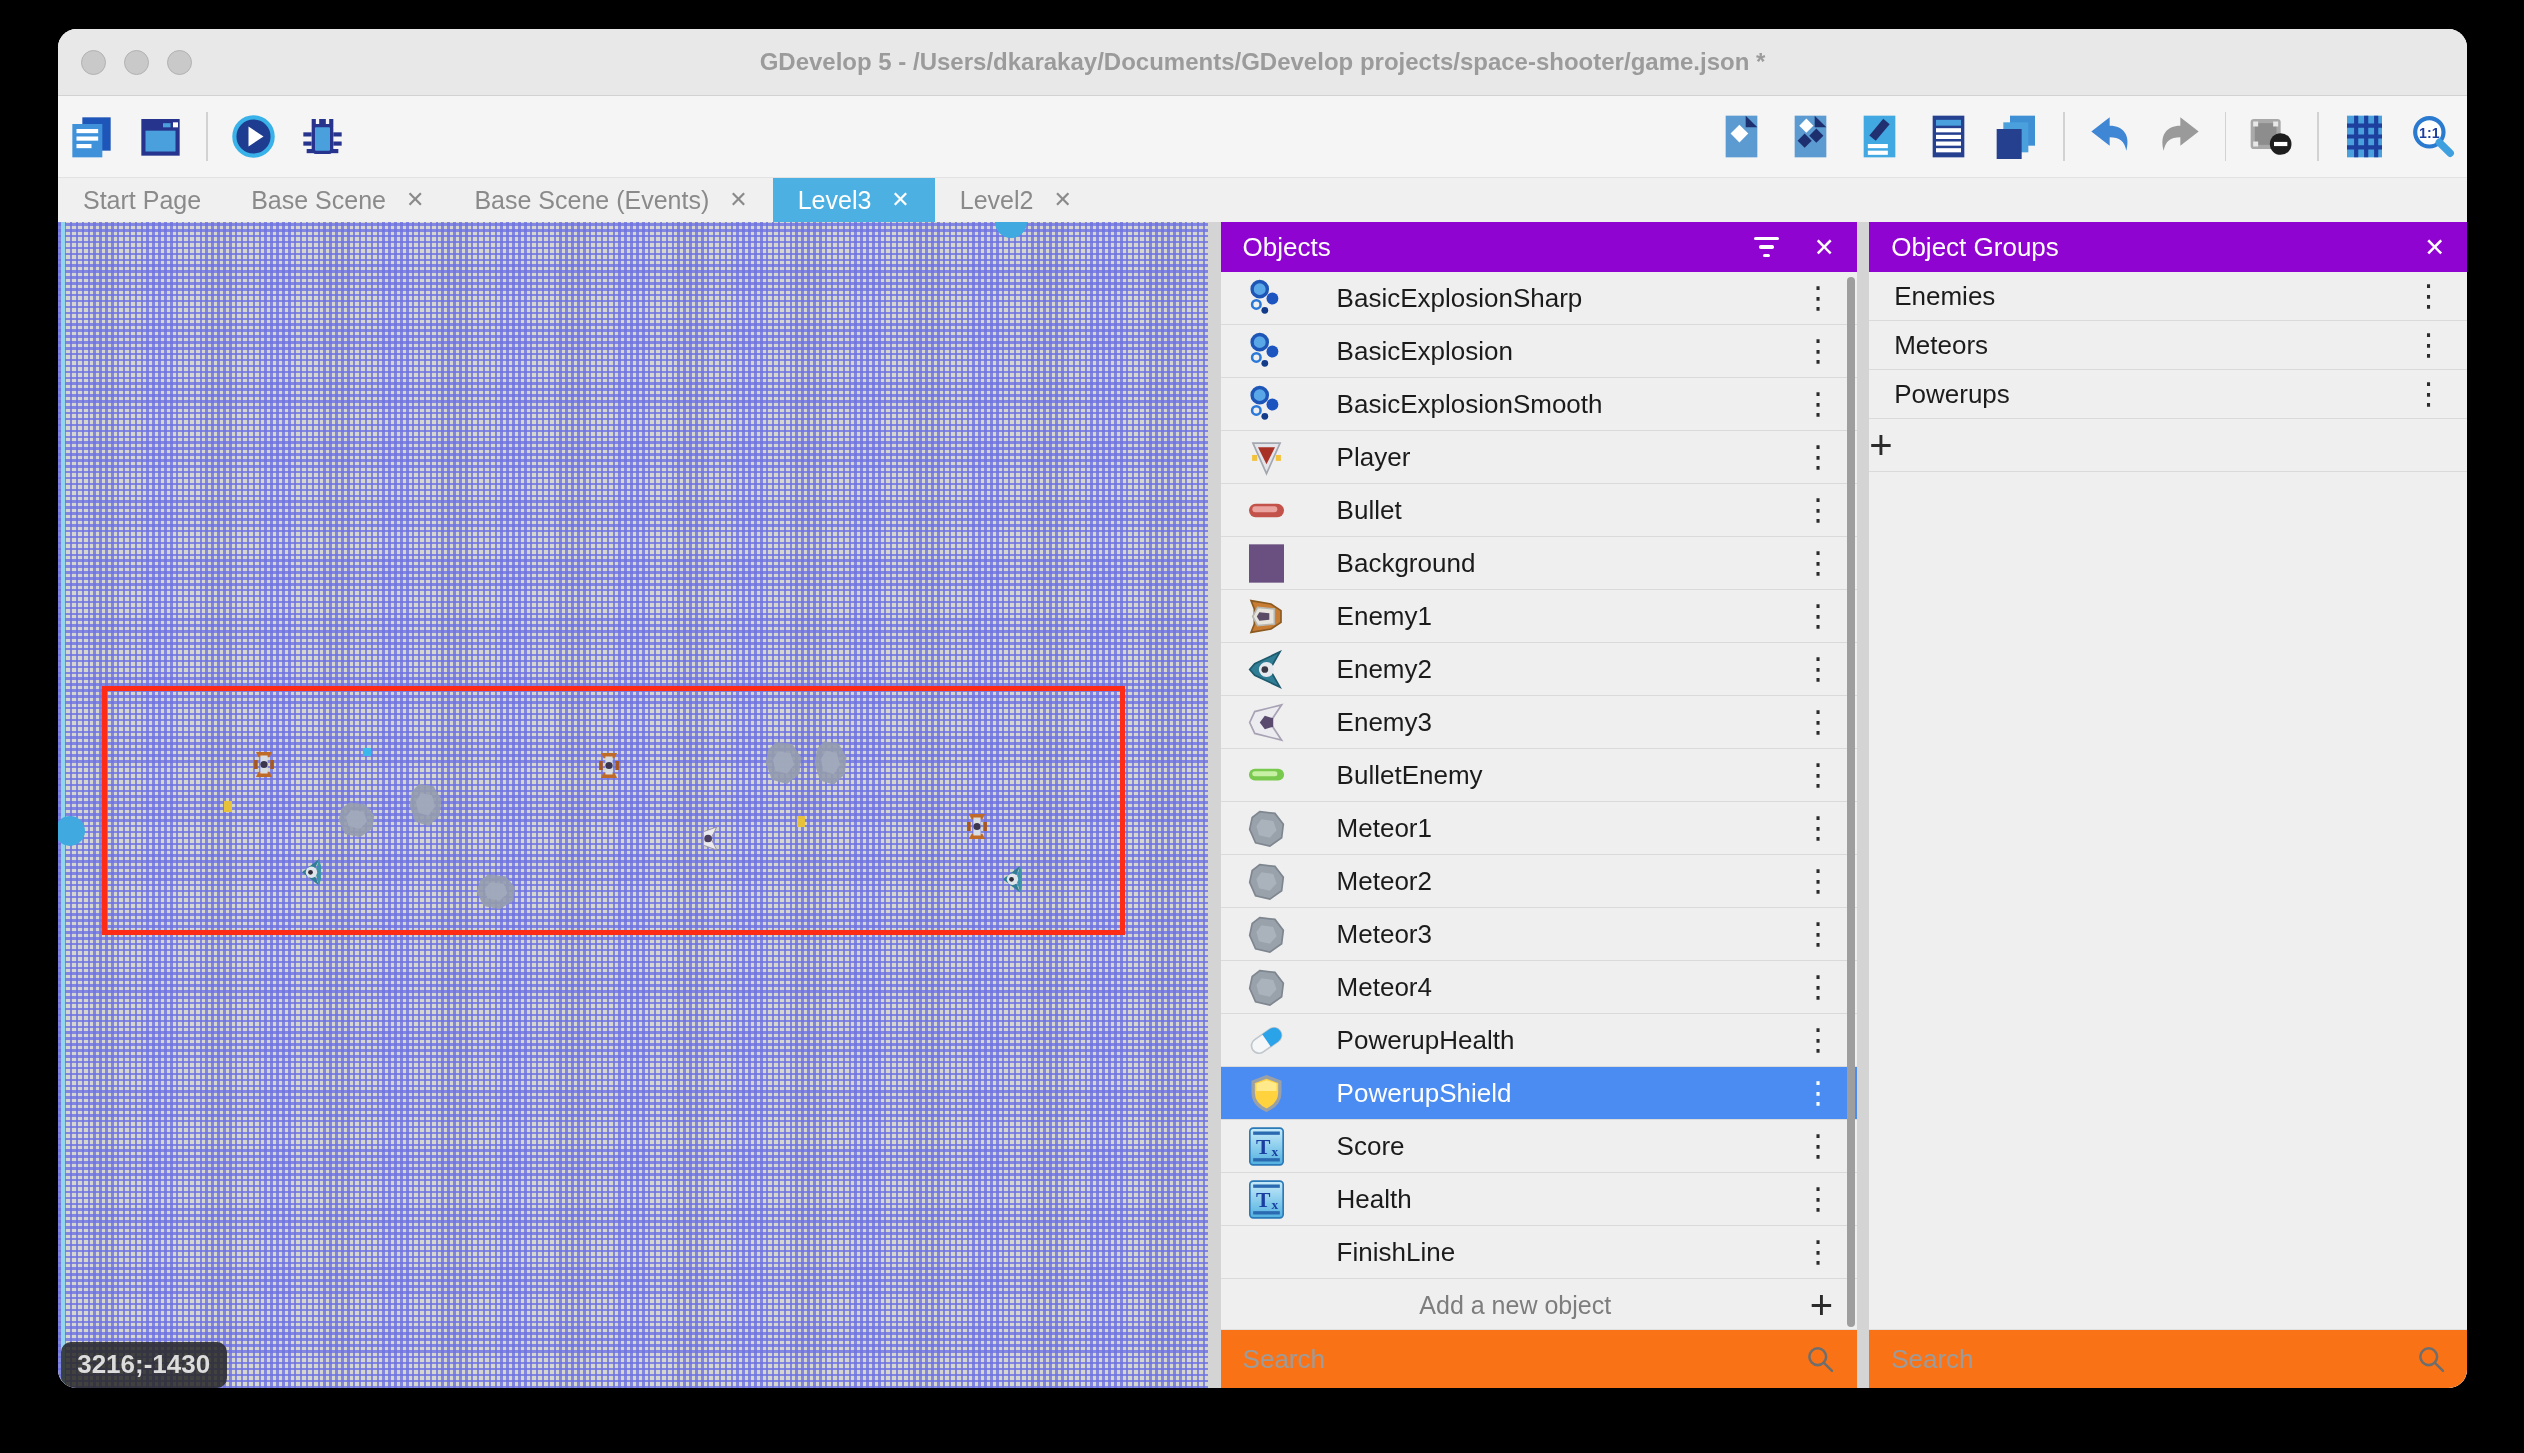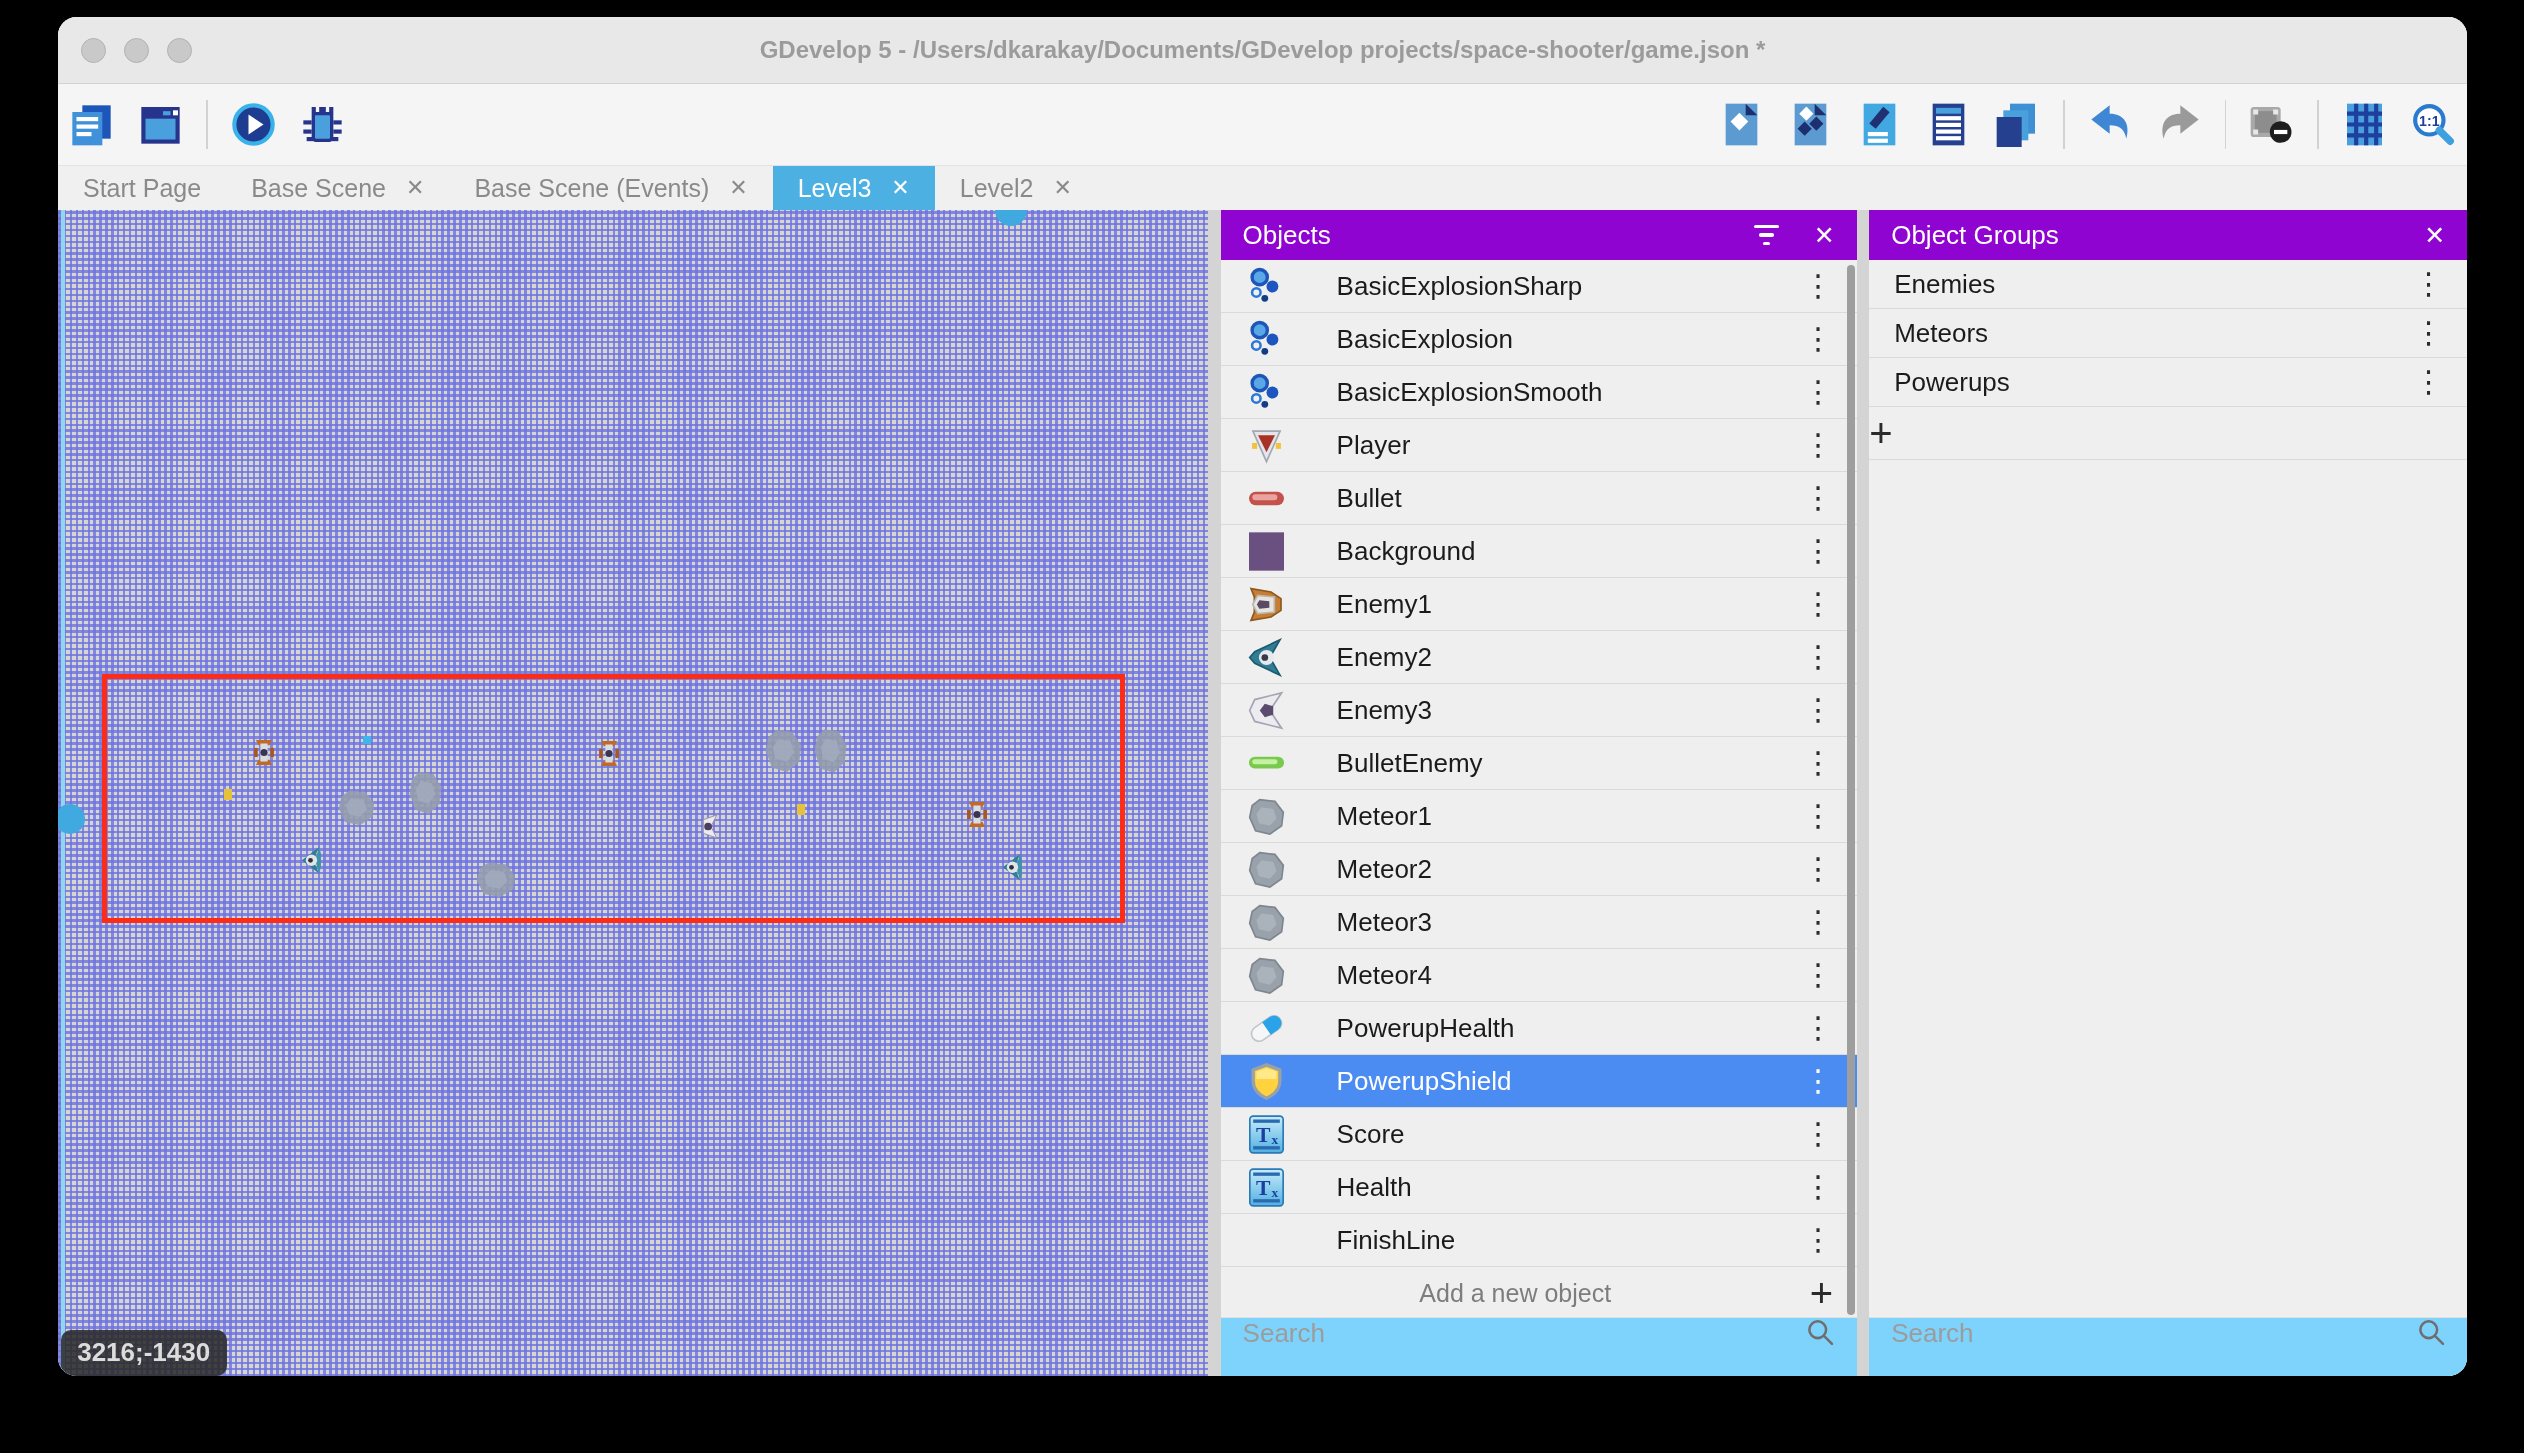--- a/index.html
+++ b/index.html
@@ -1,20 +1,20 @@
 <!DOCTYPE html>
 <html style="font-size:13.4px"><head>
 <meta charset="utf-8">
 <style>
   * { margin:0; padding:0; box-sizing:border-box; }
   html,body { width:2525px; height:1453px; background:#000; overflow:hidden;
               font-family:"Liberation Sans", sans-serif; }
 
   
-  .window { position:absolute; left:58px; top:17px; width:2409px; height:1359px;
+  .window { position:absolute; left:58px; top:29px; width:2409px; height:1359px;
             background:#f2f2f2; border-radius:18.4px; overflow:hidden;
             display:flex; flex-direction:column; }
 
   
   .titlebar { height:67px; background:#e8e8e8; border-bottom:1.7px solid #d2d2d2;
               display:flex; align-items:center; position:relative; flex:0 0 auto; }
   .traffic { display:flex; gap:17.6px; position:absolute; left:23.4px; }
   .traffic i { width:25px; height:25px; border-radius:50%; background:#c9c9c9;
                border:1.7px solid #b2b2b2; display:block; }
   .title-text { width:100%; text-align:center; font-size:24px; font-weight:600; color:#9b9b9b; }
@@ -86,22 +86,22 @@
   .row-iconbox { width:47px; margin-left:22px; display:flex; align-items:center; justify-content:center; flex:0 0 auto; }
   .row-iconbox svg { display:block; }
   .row-label { margin-left:47px; font-size:26px; color:#1b1b1b; }
   .g-row .row-label { margin-left:25px; }
   .kebab { margin-left:auto; margin-right:23.4px; font-size:30px; color:#2b2b2b; line-height:1;
            font-family:"DejaVu Sans", sans-serif; letter-spacing:0; }
   .add-row { height:53px; display:flex; align-items:center; border-bottom:1.7px solid #dadada; }
   .add-label { flex:1; text-align:center; font-size:25px; color:#7d7d7d; }
   .plus { margin-right:23.4px; font-size:40px; font-weight:300; color:#2b2b2b; line-height:1; }
 
-  .searchbar { height:59px; background:#7dd3fc; border-top:1.7px solid #e0e0e0; display:flex;
-               align-items:flex-start; padding:0 22px; flex:0 0 auto; }
+  .searchbar { height:59px; background:#f97316; border-top:1.7px solid #e0e0e0; display:flex;
+               align-items:center; padding:0 22px; flex:0 0 auto; }
   .searchbar input { flex:1; border:none; outline:none; font-size:26px; color:#333;
                      font-family:"Liberation Sans", sans-serif; background:transparent; }
   .searchbar input::placeholder { color:#9c9c9c; }
   .search-icon svg { display:block; }
 
   .obj-scrollbar { position:absolute; right:1.7px; top:55px; width:8.4px; height:1050px;
                    background:#9e9e9e; border-radius:5px; }
 </style>
 </head>
 <body>

